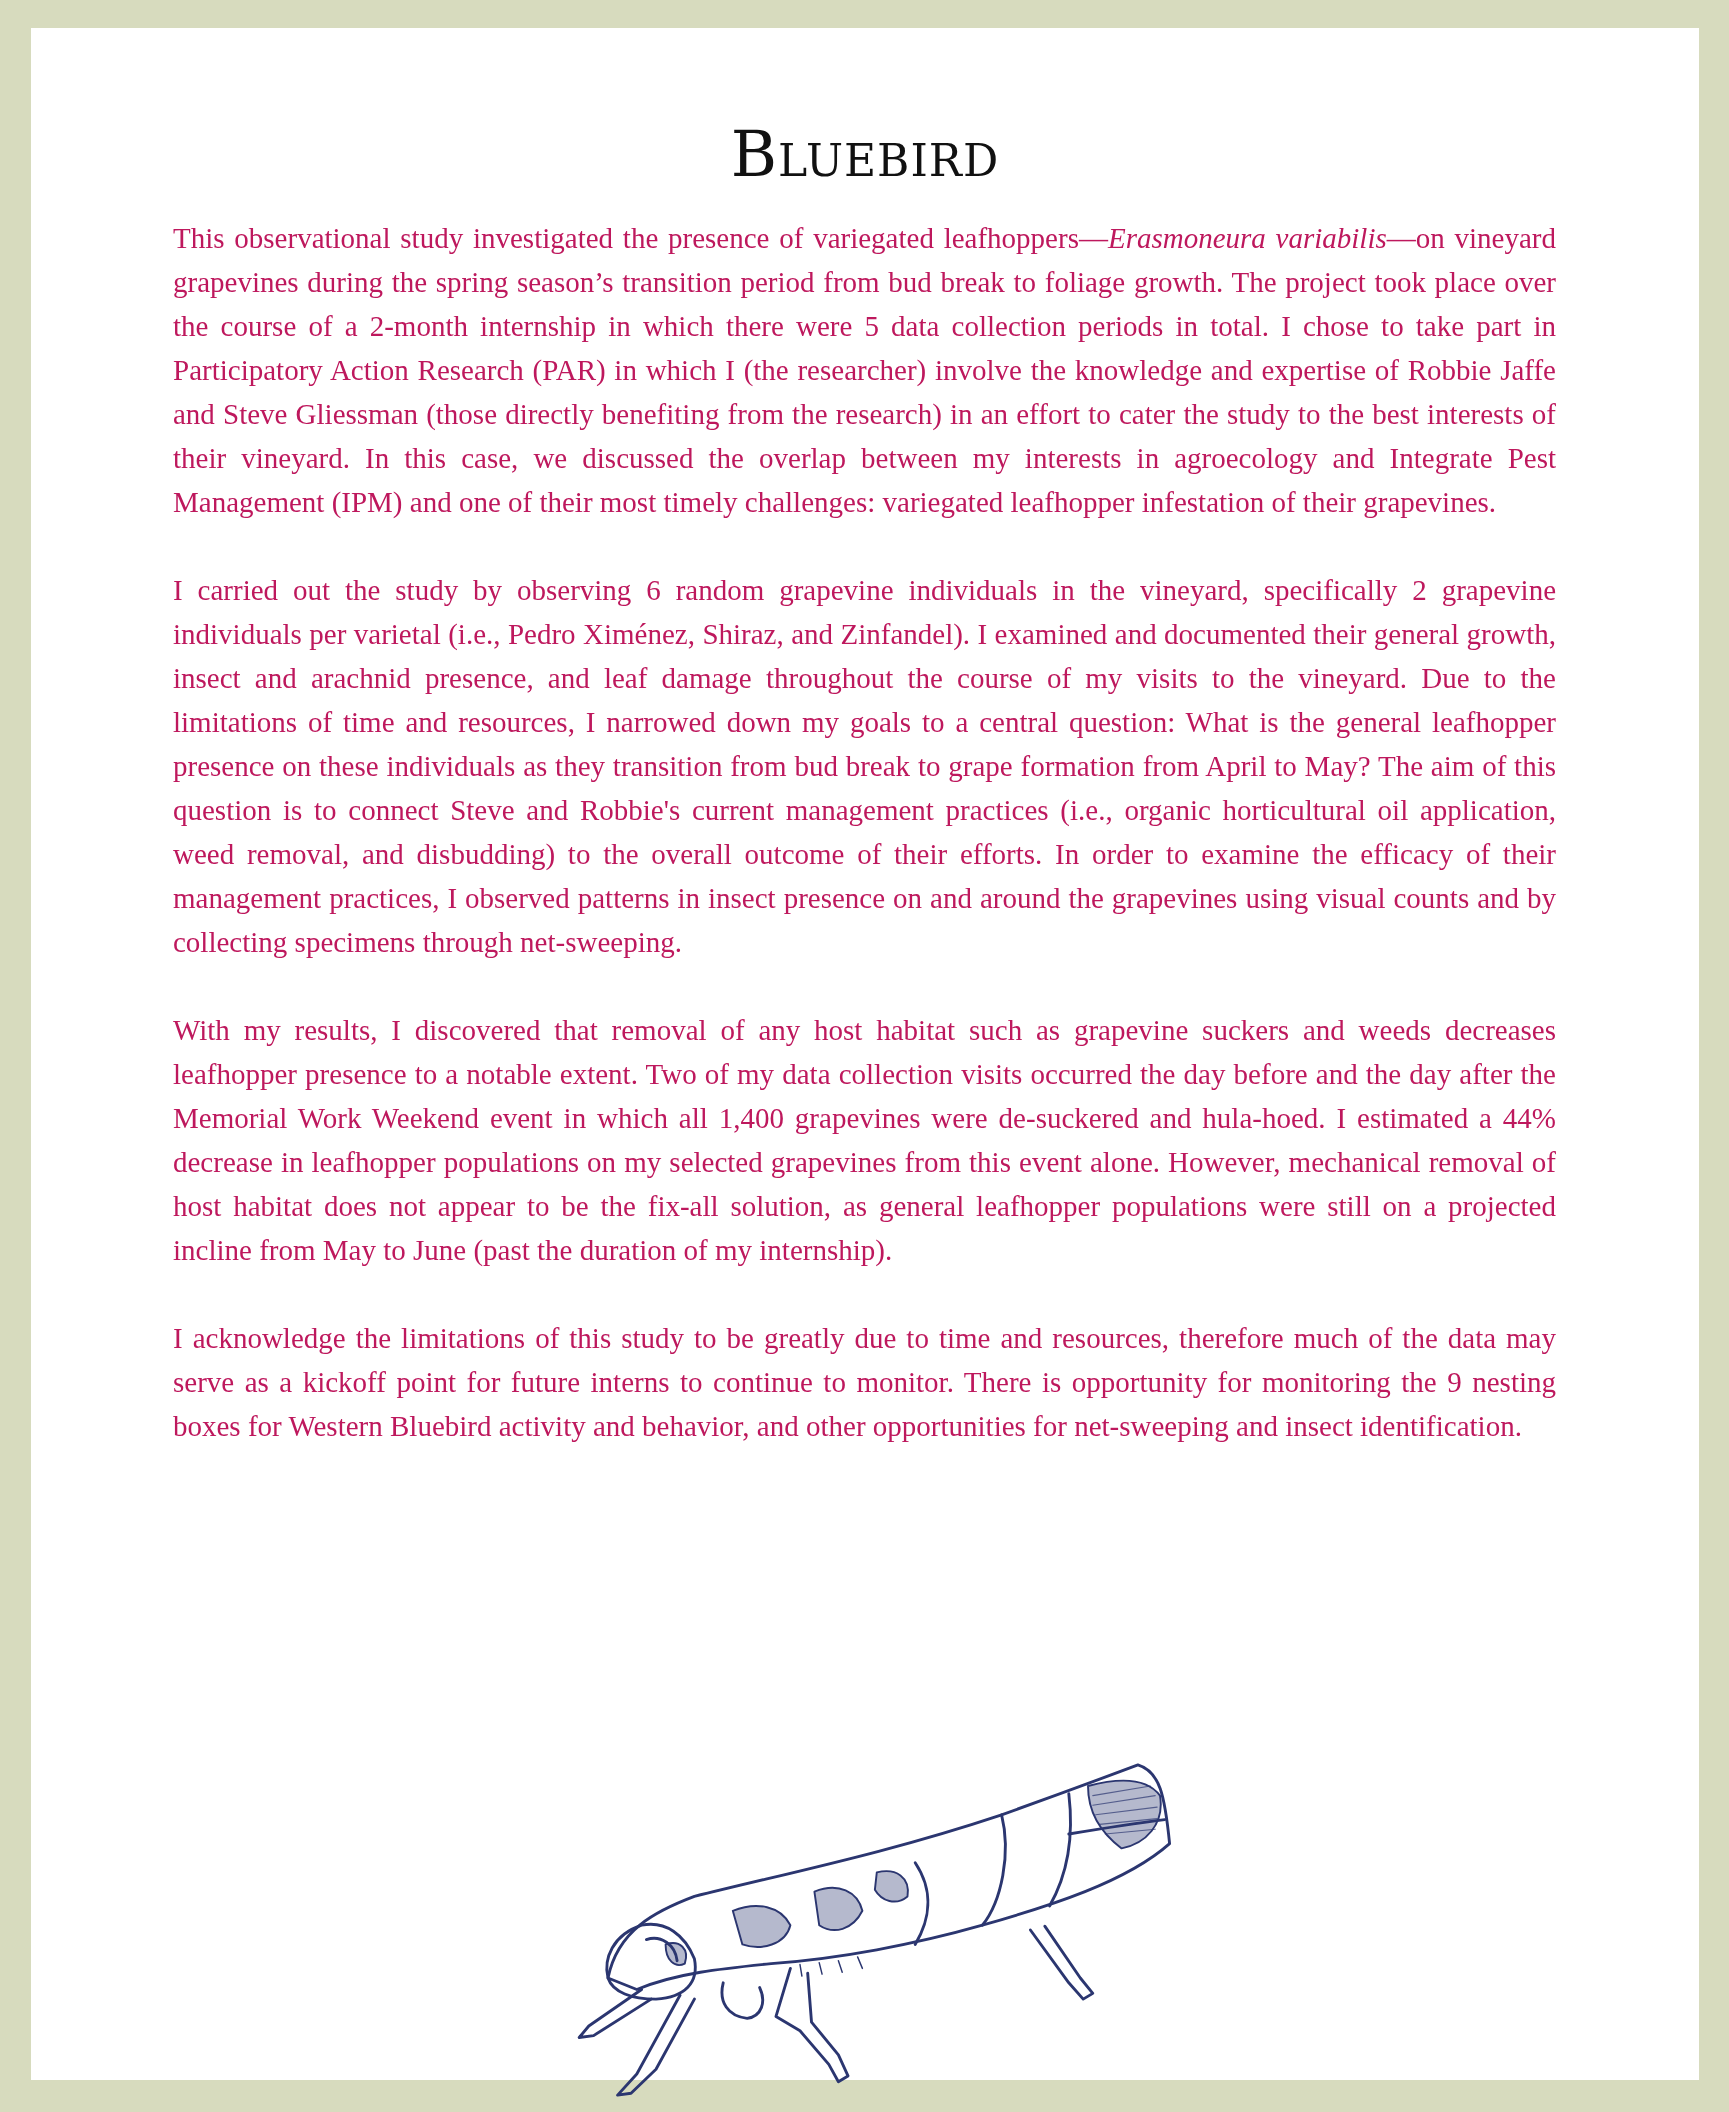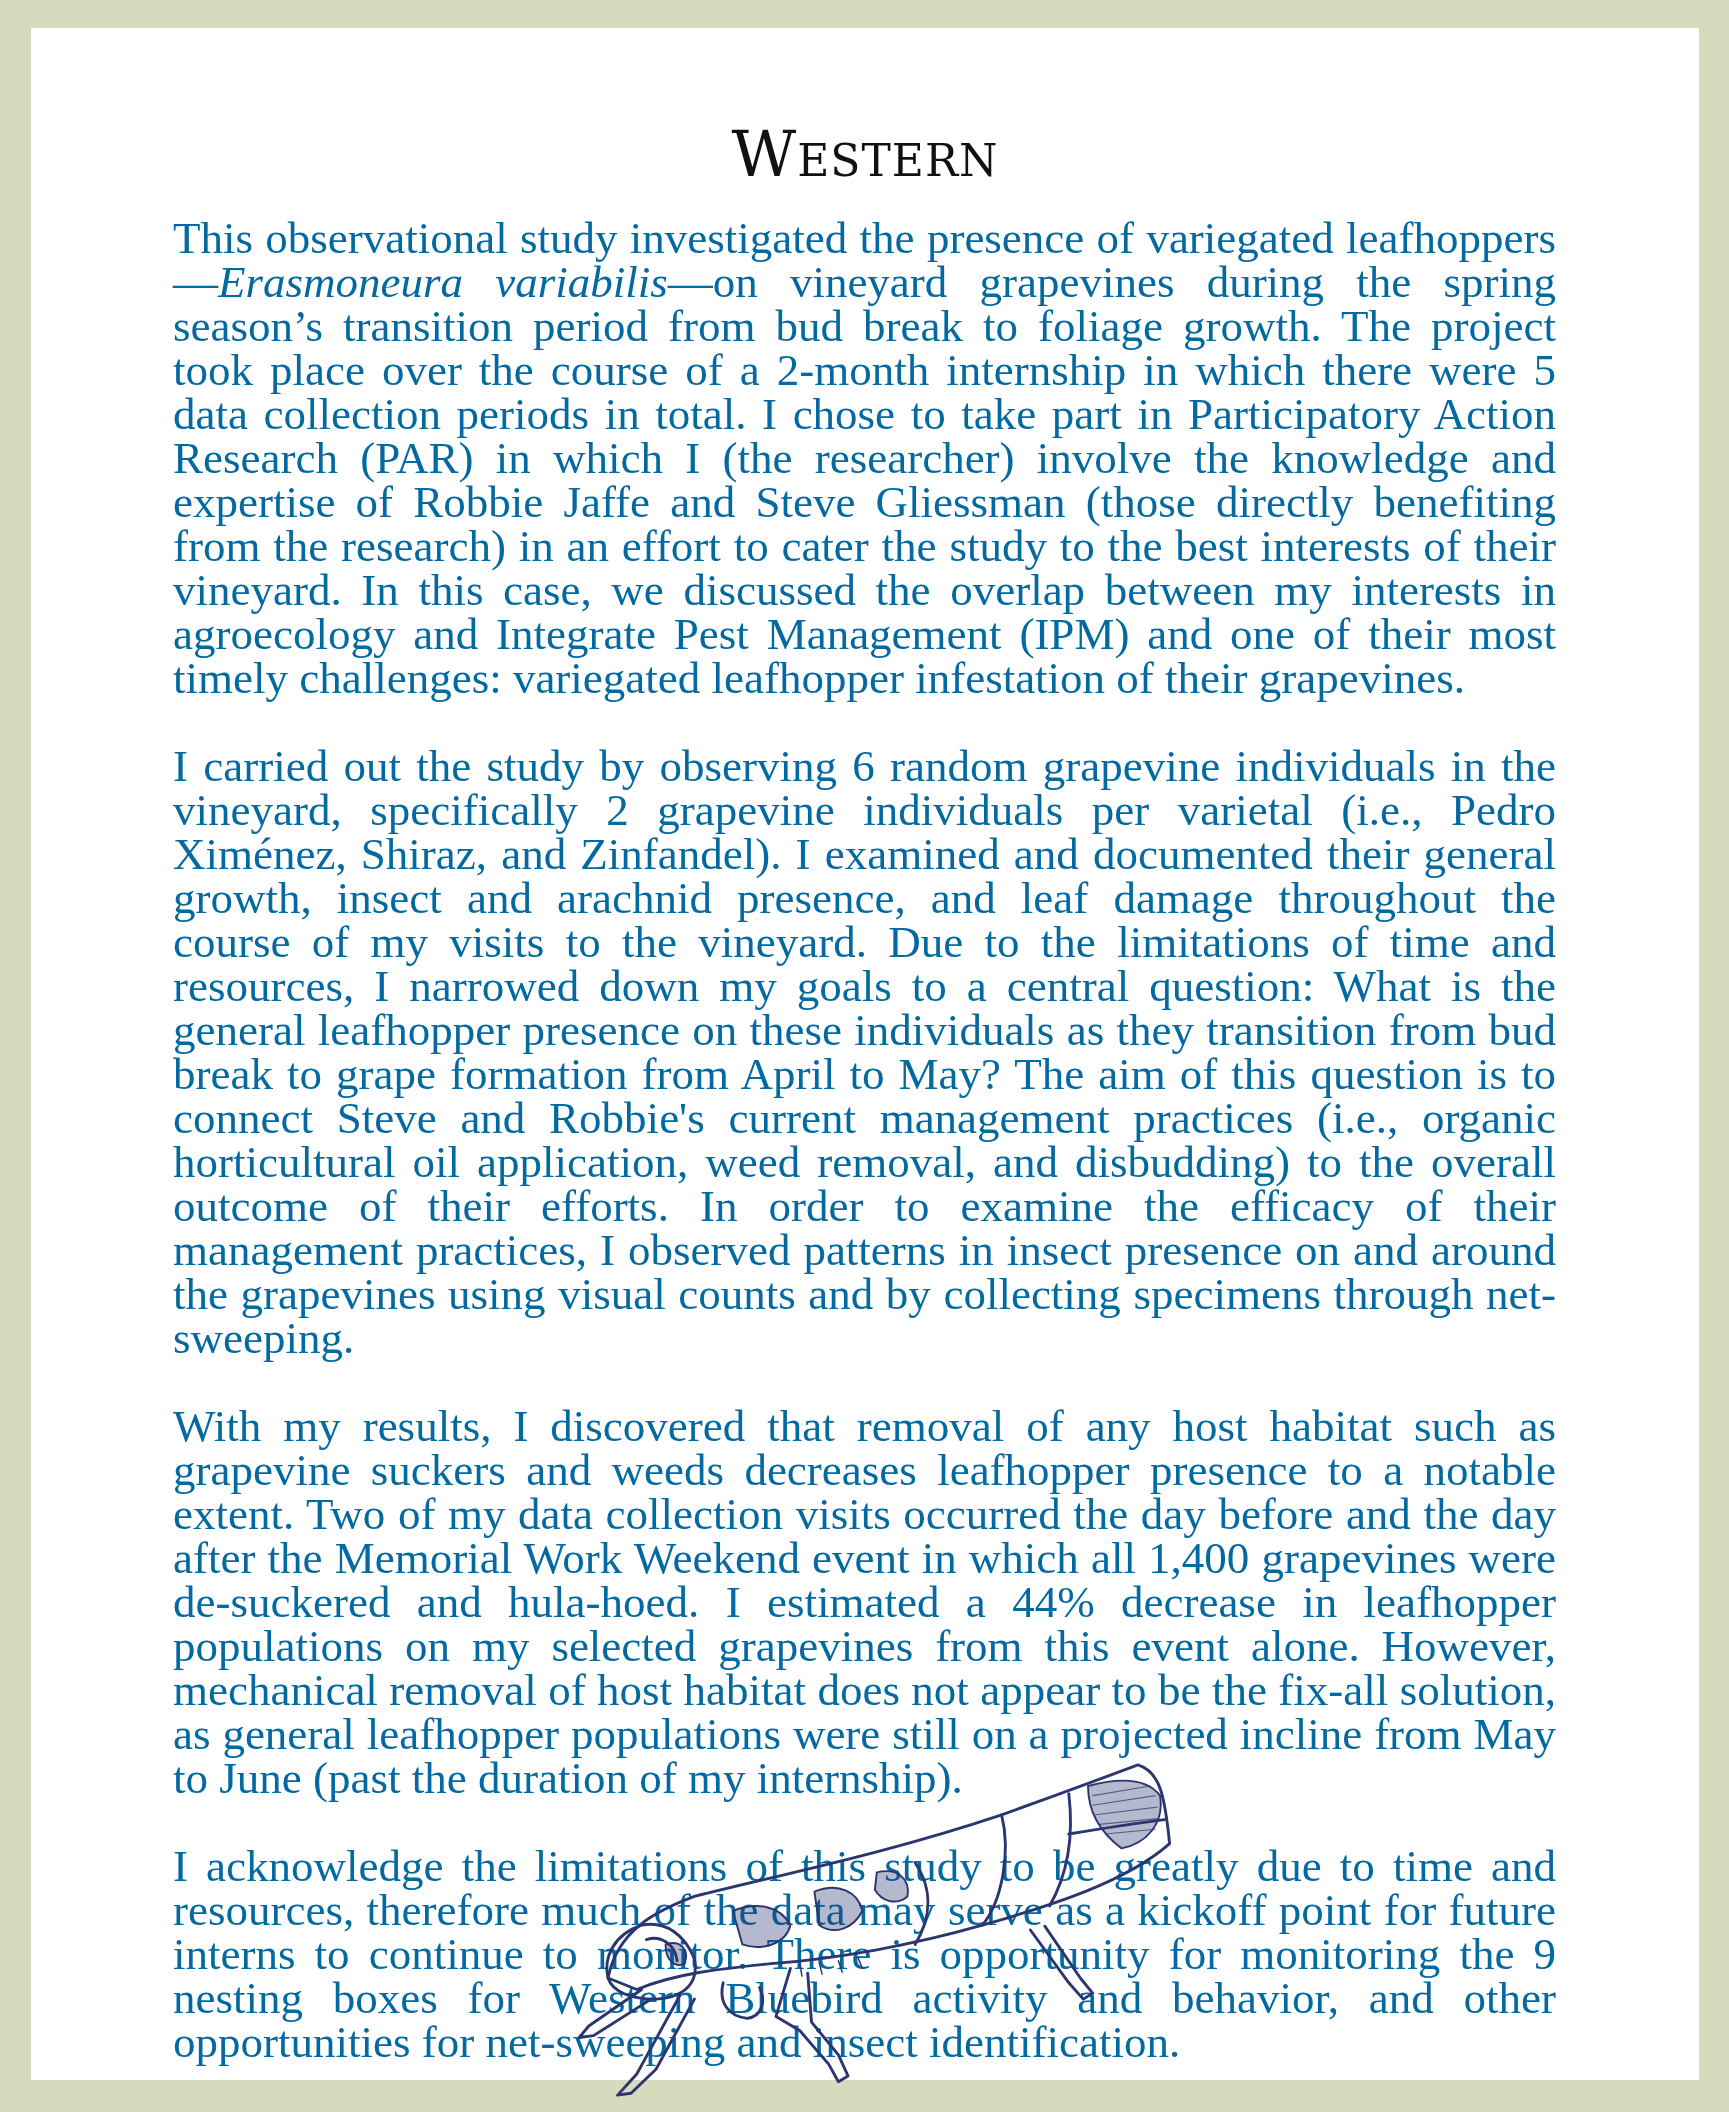--- a/index.html
+++ b/index.html
@@ -26,38 +26,38 @@
     letter-spacing:1px;
     color:#111;
     line-height:77px;
     margin:0;
   }
   .body-text {
     position:absolute;
     left:142px; top:188px;
     width:1383px;
     font-family:"Liberation Serif", serif;
-    font-size:45px;
+    font-size:29px;
     line-height:44px;
-    color:#0369a1;
+    color:#be185d;
     text-align:justify;
   }
   .body-text p { margin:0 0 44px 0; }
   .body-text em { font-style:italic; }
   .illustration {
     position:absolute;
     left:519px; top:1710px;
     width:692px; height:384px;
   }
 </style>
 </head>
 <body>
 
 <div class="page">
-  <h1 class="title">Western</h1>
+  <h1 class="title">Bluebird</h1>
 
   <div class="body-text">
     <p><span>This observational study investigated the presence of variegated leafhoppers—</span><em>Erasmoneura variabilis</em><span>—on vineyard grapevines during the spring season’s transition period from bud break to foliage growth. The project took place over the course of a 2-month internship in which there were 5 data collection periods in total. I chose to take part in Participatory Action Research (PAR) in which I (the researcher) involve the knowledge and expertise of Robbie Jaffe and Steve Gliessman (those directly benefiting from the research) in an effort to cater the study to the best interests of their vineyard. In this case, we discussed the overlap between my interests in agroecology and Integrate Pest Management (IPM) and one of their most timely challenges: variegated leafhopper infestation of their grapevines.</span></p>
     <p>I carried out the study by observing 6 random grapevine individuals in the vineyard, specifically 2 grapevine individuals per varietal (i.e., Pedro Ximénez, Shiraz, and Zinfandel). I examined and documented their general growth, insect and arachnid presence, and leaf damage throughout the course of my visits to the vineyard. Due to the limitations of time and resources, I narrowed down my goals to a central question: What is the general leafhopper presence on these individuals as they transition from bud break to grape formation from April to May? The aim of this question is to connect Steve and Robbie's current management practices (i.e., organic horticultural oil application, weed removal, and disbudding) to the overall outcome of their efforts. In order to examine the efficacy of their management practices, I observed patterns in insect presence on and around the grapevines using visual counts and by collecting specimens through net-sweeping.</p>
     <p>With my results, I discovered that removal of any host habitat such as grapevine suckers and weeds decreases leafhopper presence to a notable extent. Two of my data collection visits occurred the day before and the day after the Memorial Work Weekend event in which all 1,400 grapevines were de-suckered and hula-hoed. I estimated a 44% decrease in leafhopper populations on my selected grapevines from this event alone. However, mechanical removal of host habitat does not appear to be the fix-all solution, as general leafhopper populations were still on a projected incline from May to June (past the duration of my internship).</p>
     <p>I acknowledge the limitations of this study to be greatly due to time and resources, therefore much of the data may serve as a kickoff point for future interns to continue to monitor. There is opportunity for monitoring the 9 nesting boxes for Western Bluebird activity and behavior, and other opportunities for net-sweeping and insect identification.</p>
   </div>
 
   <svg class="illustration" viewBox="0 0 720 400" fill="none" stroke="#2b3670" stroke-width="3" stroke-linecap="round" stroke-linejoin="round">
 

